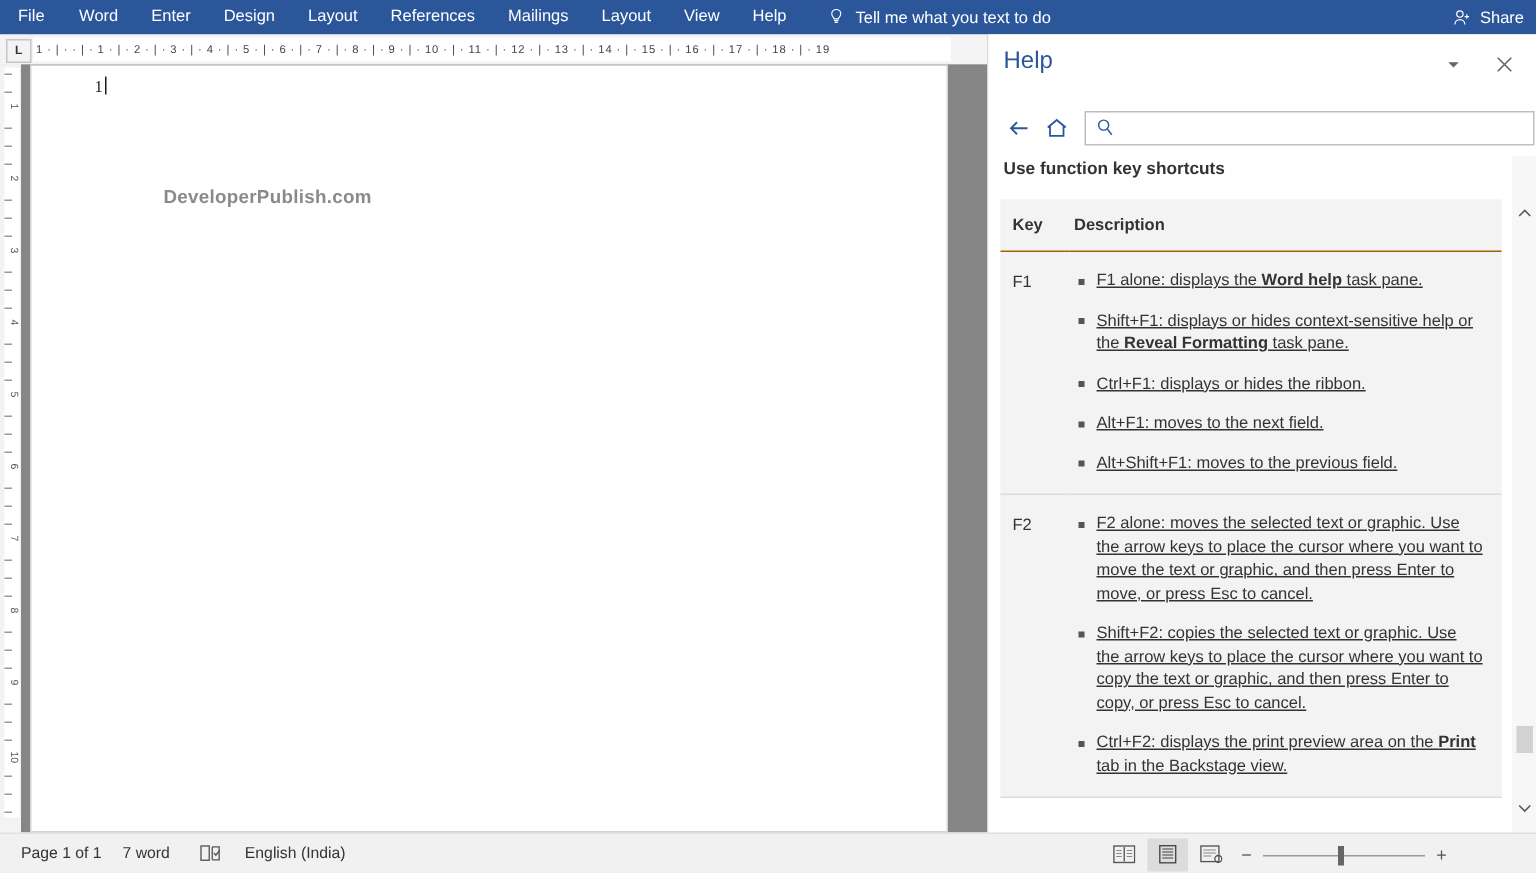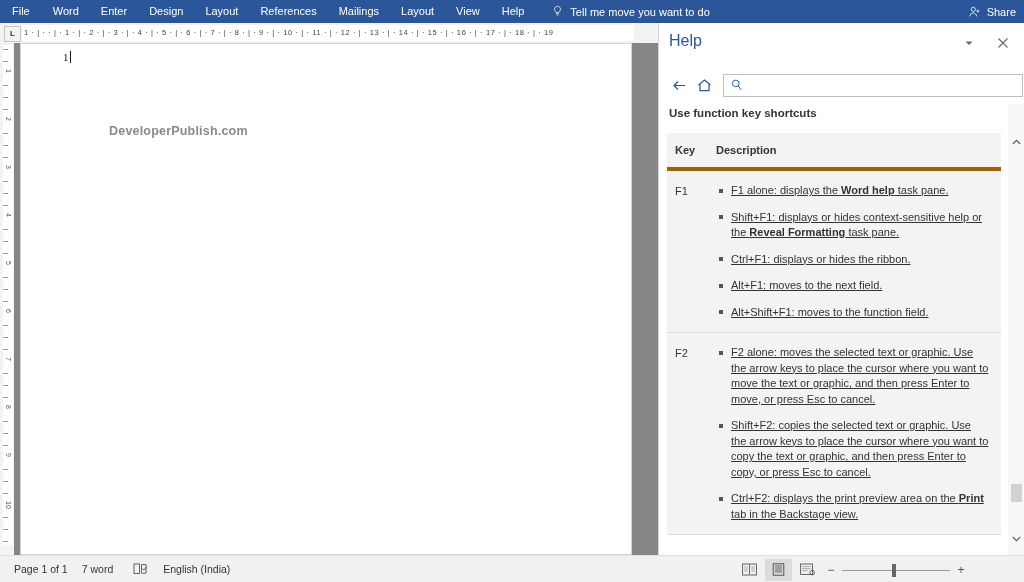--- a/index.html
+++ b/index.html
@@ -147,21 +147,21 @@
   }
   .help-h2{
     margin:3px 0 0 10px;font-size:11.5px;font-weight:bold;color:#333;
   }
   .tbl{
     margin:14px 8px 0 8px;width:334px;background:#f3f3f3;border-collapse:collapse;
     font-size:11px;color:#333;
   }
   .tbl th{
     text-align:left;font-weight:bold;font-size:11px;color:#333;
-    padding:11px 0 11px 0;border-bottom:4px solid #a16207;background:#f3f3f3;
+    padding:11px 0 11px 0;border-bottom:1px solid #a16207;background:#f3f3f3;
   }
   .tbl th.k{width:38px;padding-left:8px;}
   .tbl th.d{padding-left:3px;}
   .tbl td{
     vertical-align:top;padding:12px 0 12px 0;border-bottom:1px solid #dcdcdc;background:#f3f3f3;
   }
   .tbl td.k{width:38px;padding-left:8px;font-size:11px;color:#333;padding-top:14px;}
   .tbl td.d{padding-right:12px;}
   .tbl ul{margin:0;padding:0 0 0 18px;list-style:none;text-decoration:underline;}
   .tbl li{
@@ -223,21 +223,21 @@
     <div class="ribbon-tab">References</div>
     <div class="ribbon-tab">Mailings</div>
     <div class="ribbon-tab">Layout</div>
     <div class="ribbon-tab">View</div>
     <div class="ribbon-tab">Help</div>
     <div class="tellme">
       <svg class="bulb" viewBox="0 0 16 16">
         <path d="M8 1.6c-2.1 0-3.7 1.6-3.7 3.6 0 1.4.7 2.2 1.3 2.9.4.5.6.8.6 1.2h3.6c0-.4.2-.7.6-1.2.6-.7 1.3-1.5 1.3-2.9C11.7 3.2 10.1 1.6 8 1.6z" fill="none" stroke="#ffffff" stroke-width="0.9"></path>
         <path d="M6.3 10.8h3.4M6.7 12.2h2.6" stroke="#ffffff" stroke-width="0.9" fill="none"></path>
       </svg>
-      <span>Tell me move you want to do</span>
+      <span>Tell me what you text to do</span>
     </div>
     <div class="share">
       <svg class="share-icon" viewBox="0 0 16 16">
         <circle cx="6" cy="5" r="2.4" fill="none" stroke="#ffffff" stroke-width="0.9"></circle>
         <path d="M2.2 13c0-2.3 1.7-3.8 3.8-3.8S9.8 10.7 9.8 13" fill="none" stroke="#ffffff" stroke-width="0.9"></path>
         <path d="M11.3 5.2v3.4M9.6 6.9h3.4" stroke="#ffffff" stroke-width="0.9"></path>
       </svg>
       <span>Share</span>
     </div>
   </div>
@@ -353,21 +353,21 @@
         </thead>
         <tbody id="tbl-body">
             <tr>
               <td class="k">F1</td>
               <td class="d">
                 <ul>
                   <li>F1 alone: displays the <b>Word help</b> task pane.</li>
                   <li>Shift+F1: displays or hides context-sensitive help or the <b>Reveal Formatting</b> task pane.</li>
                   <li>Ctrl+F1: displays or hides the ribbon.</li>
                   <li>Alt+F1: moves to the next field.</li>
-                  <li>Alt+Shift+F1: moves to the function field.</li>
+                  <li>Alt+Shift+F1: moves to the previous field.</li>
                 </ul>
               </td>
             </tr>
             <tr>
               <td class="k">F2</td>
               <td class="d">
                 <ul>
                   <li>F2 alone: moves the selected text or graphic. Use the arrow keys to place the cursor where you want to move the text or graphic, and then press Enter to move, or press Esc to cancel.</li>
                   <li>Shift+F2: copies the selected text or graphic. Use the arrow keys to place the cursor where you want to copy the text or graphic, and then press Enter to copy, or press Esc to cancel.</li>
                   <li>Ctrl+F2: displays the print preview area on the <b>Print</b> tab in the Backstage view.</li>

